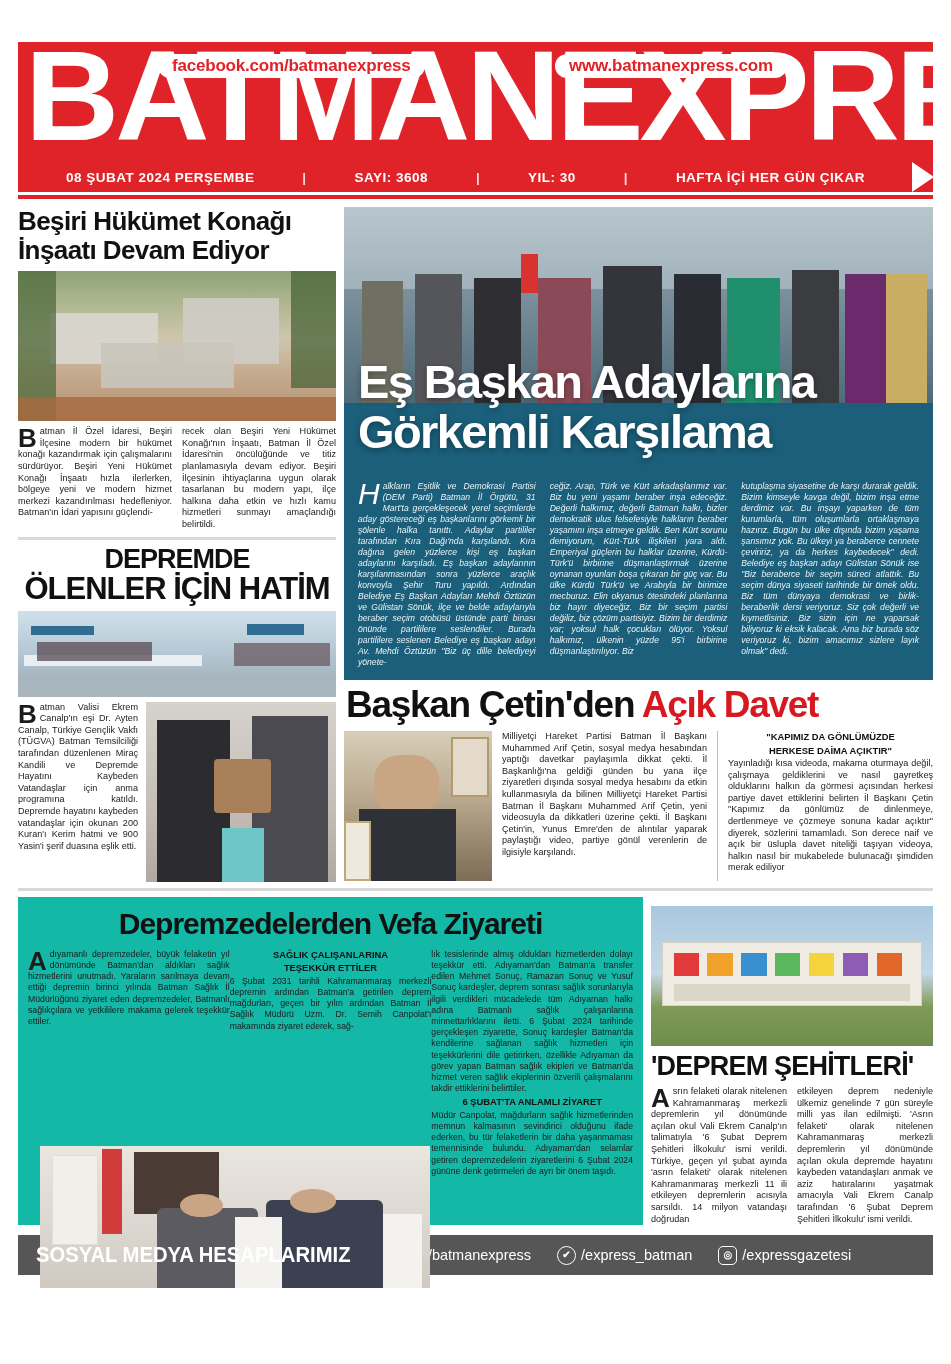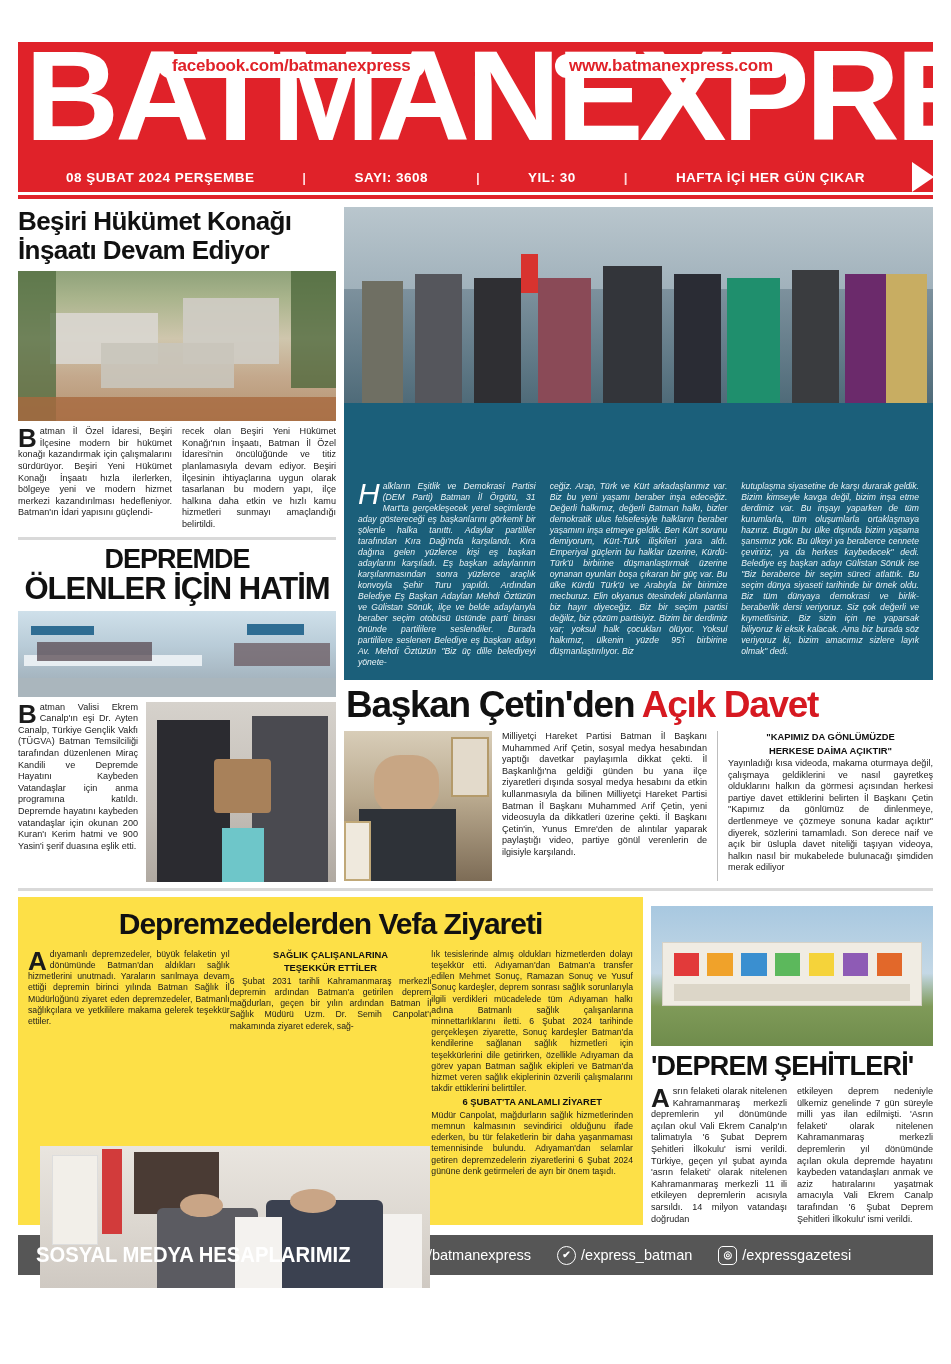--- a/index.html
+++ b/index.html
@@ -48,21 +48,21 @@
   .hl-c1{font-size:27px;}
   .hl-c2{font-size:31px;}
 
   
   .cetin-head{font-size:37px;font-weight:bold;letter-spacing:-1.3px;line-height:1;color:#111;margin:6px 0 8px 2px;}
   .cetin-head .red{color:#d61921;}
   .cetin-cols{display:flex;gap:10px;}
   .subhead{text-align:center;font-weight:bold;font-size:9.4px;line-height:11.5px;color:#111;margin-bottom:2px;}
 
   
-  .vefa{background:#fde047;padding:8px 10px 10px 10px;}
+  .vefa{background:#14b8a6;padding:8px 10px 10px 10px;}
   .vefa-head{font-size:30px;font-weight:bold;letter-spacing:-1px;color:#111;text-align:center;margin:2px 0 8px 0;}
   .vefa-cols{display:flex;gap:0;}
   .vefa-col{flex:1;font-size:8.7px;line-height:11.2px;text-align:justify;color:#1b1b1b;}
 
   
   .school-head{font-size:27px;font-weight:bold;letter-spacing:-.8px;line-height:1.05;color:#111;margin:6px 0 6px 0;}
 
   
   .footer{margin-top:10px;background:#565656;height:40px;display:flex;align-items:center;padding:0 18px;gap:26px;}
   .foot-title{color:#fff;font-weight:bold;font-size:22px;letter-spacing:0px;transform:scaleX(.92);transform-origin:left center;white-space:nowrap;}
@@ -161,20 +161,24 @@
           <div style="position:absolute;left:12%;top:34%;width:8%;height:66%;background:#55565c;"></div>
           <div style="position:absolute;left:22%;top:36%;width:8%;height:64%;background:#2f2f33;"></div>
           <div style="position:absolute;left:33%;top:36%;width:9%;height:64%;background:#8a4a57;"></div>
           <div style="position:absolute;left:44%;top:30%;width:10%;height:70%;background:#33353a;"></div>
           <div style="position:absolute;left:56%;top:34%;width:8%;height:66%;background:#2a2c34;"></div>
           <div style="position:absolute;left:65%;top:36%;width:9%;height:64%;background:#1f8f6d;"></div>
           <div style="position:absolute;left:76%;top:32%;width:8%;height:68%;background:#3a3c3f;"></div>
           <div style="position:absolute;left:85%;top:34%;width:8%;height:66%;background:#6b2a6b;"></div>
           <div style="position:absolute;right:1%;top:34%;width:7%;height:66%;background:#c8ad62;"></div>
           <div style="position:absolute;left:30%;top:24%;width:3%;height:20%;background:#d8332f;"></div>
+        </div>
+        <div class="hero-head">
+          <div>Eş Başkan Adaylarına</div>
+          <div>Görkemli Karşılama</div>
         </div>
         <div class="hero-body">
           <p class="dropcap" style="margin:0 0 6px 0;">Halkların Eşitlik ve Demokrasi Partisi (DEM Parti) Batman İl Örgütü, 31 Mart'ta gerçekleşecek yerel seçimlerde aday göstereceği eş başkanlarını görkemli bir şölenle halka tanıttı. Adaylar partililer tarafından Kıra Dağı'nda karşılandı. Kıra dağına gelen yüzlerce kişi eş başkan adaylarını karşıladı. Eş başkan adaylarının karşılanmasından sonra yüzlerce araçlık konvoyla Şehir Turu yapıldı. Ardından Belediye Eş Başkan Adayları Mehdi Öztüzün ve Gülistan Sönük, ilçe ve belde adaylarıyla beraber seçim otobüsü üstünde parti binası önünde partililere seslendiler. Burada partililere seslenen Belediye eş başkan adayı Av. Mehdi Öztüzün "Biz üç dille belediyeyi yönete-</p>
           <p style="margin:0 0 6px 0;">ceğiz. Arap, Türk ve Kürt arkadaşlarımız var. Biz bu yeni yaşamı beraber inşa edeceğiz. Değerli halkımız, değerli Batman halkı, bizler demokratik ulus felsefesiyle halkların beraber yaşamını inşa etmeye geldik. Ben Kürt sorunu demiyorum, Kürt-Türk ilişkileri yara aldı. Emperiyal güçlerin bu halklar üzerine, Kürdü-Türk'ü birbirine düşmanlaştırmak üzerine oynanan oyunları boşa çıkaran bir güç var. Bu ülke Kürdü Türk'ü ve Arabıyla bir birimize mecburuz. Elin okyanus ötesindeki planlarına biz hayır diyeceğiz. Biz bir seçim partisi değiliz, biz çözüm partisiyiz. Bizim bir derdimiz var; yoksul halk çocukları ölüyor. Yoksul halkımız, ülkenin yüzde 95'i birbirine düşmanlaştırılıyor. Biz</p>
           <p style="margin:0;">kutuplaşma siyasetine de karşı durarak geldik. Bizim kimseyle kavga değil, bizim inşa etme derdimiz var. Bu inşayı yaparken de tüm kurumlarla, tüm oluşumlarla ortaklaşmaya hazırız. Bugün bu ülke dışında bizim yaşama şansımız yok. Bu ülkeyi ya beraberce cennete çeviririz, ya da herkes kaybedecek" dedi. Belediye eş başkan adayı Gülistan Sönük ise "Biz beraberce bir seçim süreci atlattık. Bu seçim dünya siyaseti tarihinde bir örnek oldu. Biz tüm dünyaya demokrasi ve birlik-beraberlik dersi veriyoruz. Siz çok değerli ve kıymetlisiniz. Biz sizin için ne yaparsak biliyoruz ki eksik kalacak. Ama biz burada söz veriyoruz ki, bizim amacımız sizlere layık olmak" dedi.</p>
         </div>
       </div>
 
       <div style="margin-top:6px;">
         <div class="cetin-head">

